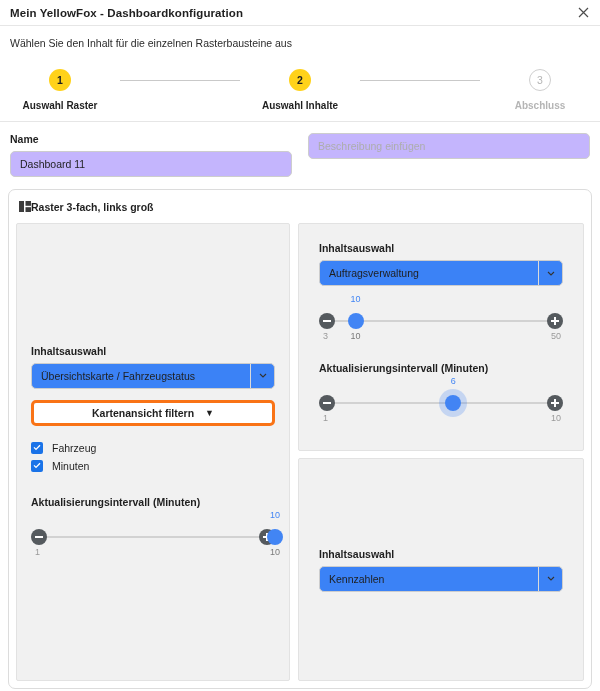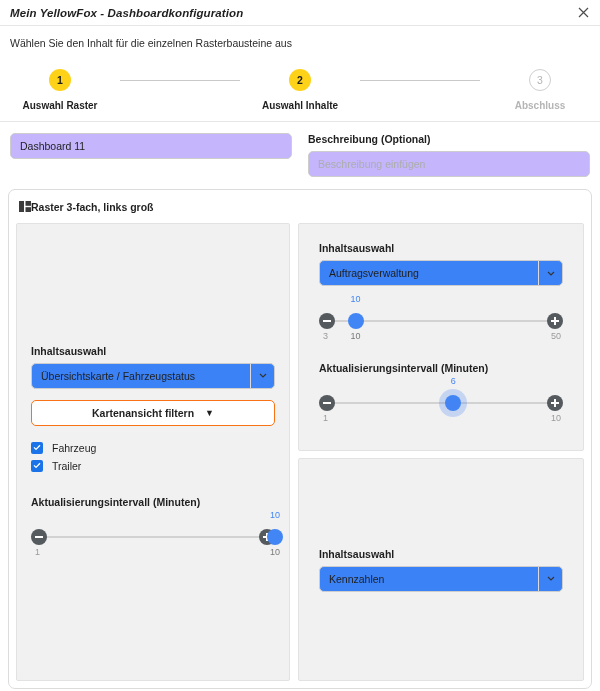--- a/index.html
+++ b/index.html
@@ -13,21 +13,20 @@
   }
 
   
   .titlebar {
     position: relative;
     height: 26px;
     display: flex;
     align-items: center;
     padding: 0 10px;
     border-bottom: 1px solid #e6e6e6;
-    font-style: italic;
   }
   .title-text {
     font-size: 11.5px;
     font-weight: bold;
     letter-spacing: 0.1px;
   }
   .close-btn {
     position: absolute;
     right: 8px; top: 50%;
     transform: translateY(-50%);
@@ -211,21 +210,21 @@
     display: flex;
     align-items: center;
     justify-content: center;
     font-size: 8px;
     color: #333;
   }
   .filter-btn {
     margin-top: 11px;
     height: 26px;
     width: 100%;
-    border: 1px solid #f97316;
+    border: 3px solid #f97316;
     border-radius: 5px;
     background: #ffffff;
     font-size: 10.5px;
     font-weight: bold;
     font-family: "Liberation Sans", sans-serif;
     color: #1f1f1f;
     display: flex;
     align-items: center;
     justify-content: center;
     gap: 11px;
@@ -354,24 +353,24 @@
     <div class="step-line"></div>
     <div class="step inactive">
       <div class="step-circle">3</div>
       <div class="step-label">Abschluss</div>
     </div>
   </div>
 </div>
 
 <div class="fields-row">
   <div class="field">
+    <div class="field-label">Name</div>
     <input class="text-input" type="text" value="Dashboard 11" style="">
   </div>
   <div class="field">
-    <div class="field-label">Beschreibung (Optional)</div>
     <input class="text-input" type="text" placeholder="Beschreibung einfügen" style="">
   </div>
 </div>
 
 <div class="raster-panel">
 
   <div class="raster-head">
     <span class="raster-icon">
       <svg width="12" height="11" viewBox="0 0 12 11" aria-hidden="true">
         <rect x="0" y="0" width="5" height="11" fill="#3c3c3c"></rect>
@@ -410,21 +409,21 @@
             </svg>
           </span>
           <span class="check-label">Fahrzeug</span>
         </div>
         <div class="check-row">
           <span class="checkbox">
             <svg width="8" height="7" viewBox="0 0 8 7" aria-hidden="true">
               <path d="M1 3.4 L3 5.4 L7 1.2" stroke="#fff" stroke-width="1.3" fill="none"></path>
             </svg>
           </span>
-          <span class="check-label">Trailer</span>
+          <span class="check-label">Minuten</span>
         </div>
       </div>
 
       <div class="slider-block">
         <div class="ctl-label">Aktualisierungsintervall (Minuten)</div>
         <div class="slider-area">
           <div class="slider-track"></div>
           <div class="rbtn minus">
             <svg width="8" height="2" viewBox="0 0 8 2" aria-hidden="true">
                 <rect width="8" height="2" fill="#fff"></rect>

